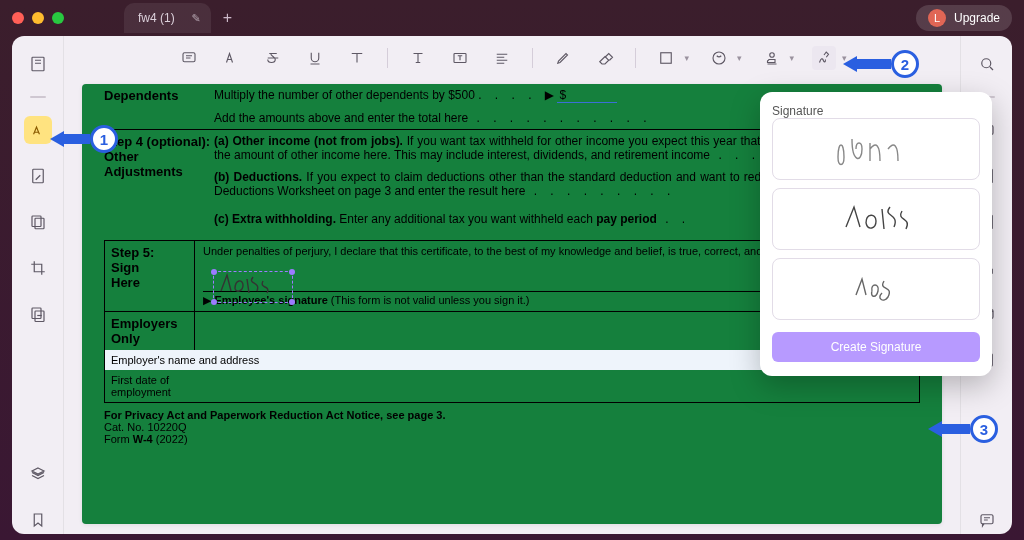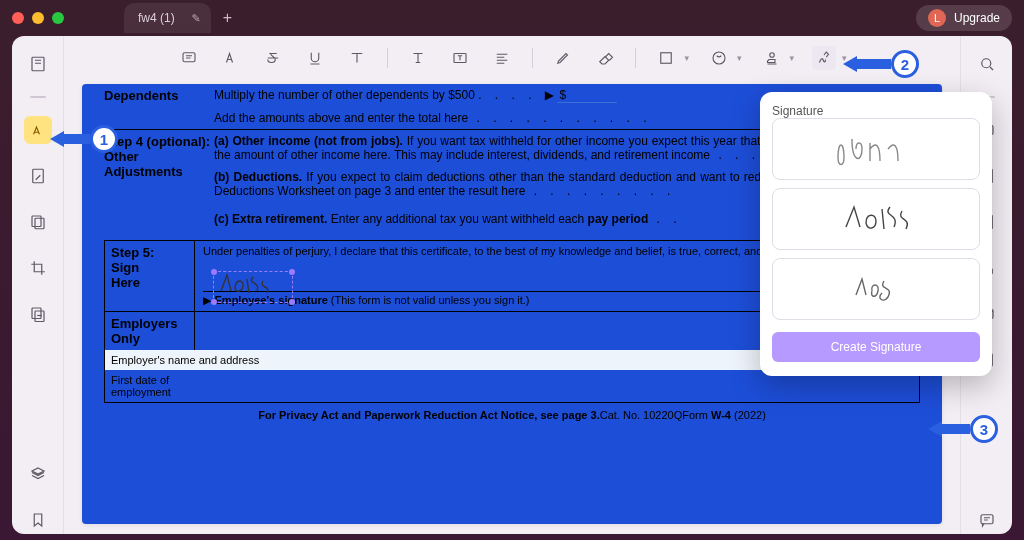--- a/index.html
+++ b/index.html
@@ -78,21 +78,21 @@
     height: 44px; display:flex; align-items:center; justify-content:center; gap:18px;
     background: #f2eef4;
   }
   .toolbar .tbtn { width: 24px; height: 24px; display:flex; align-items:center; justify-content:center; color:#5e5864; border-radius:4px; }
   .toolbar .tbtn svg { width:18px; height:18px; stroke: currentColor; fill:none; stroke-width:1.5; }
   .toolbar .tbtn.active { background: #ece7f0; }
   .toolbar .chev { font-size:9px; color:#9a929e; margin-left:-12px; }
   
   .pagewrap { flex:1; overflow:hidden; padding: 4px 18px 10px 18px; }
   .page {
-    background:#1d4ed8;
+    background:#15803d;
     border-radius:4px;
     box-shadow: 0 1px 4px rgba(0,0,0,0.08);
     height: 100%;
     width: 100%;
     padding: 0 22px 10px 22px;
     font-family: Helvetica, Arial, sans-serif;
     font-size: 12px;
     color:#000;
     position: relative;
     overflow: hidden;
@@ -107,21 +107,21 @@
   .step5-l { width:90px; padding:4px 6px; font-weight:bold; font-size:13px; border-right:1.5px solid #000; }
   .step5-r { flex:1; padding:4px 8px; position:relative; font-size:11px; }
   .sig-sel { position:absolute; left:10px; top:14px; width:80px; height:32px; border:1px dashed #9c7bff; }
   .sig-sel .handle { position:absolute; width:6px; height:6px; background:#9c7bff; border-radius:50%; }
   .h1 { left:-3px; top:-3px; } .h2 { right:-3px; top:-3px; } .h3{left:-3px; bottom:-3px;} .h4{right:-3px;bottom:-3px;}
   .sig-draw { position:absolute; left:14px; top:12px; }
   .emp-row { display:flex; border:1.5px solid #000; border-top:none;flex-direction:column; }
   .emp-l { width:90px; padding:4px 6px; font-weight:bold; font-size:13px; border-right:1.5px solid #000; }
   .emp-m { flex:1; padding:4px 6px; font-size:11px; border-right:1.5px solid #000; background:#eef4fb; }
   .emp-r { width:120px; padding:4px 6px; font-size:11px; }
-  .footer { display:flex; justify-content:center; font-size:11px; margin-top:6px; }
+  .footer { display:flex; justify-content:center; font-size:11px; margin-top:6px;flex-direction:column; }
   
   .popover {
     position:absolute; right:20px; top:56px;
     width: 232px; background:#fff; border-radius:12px;
     box-shadow: 0 10px 30px rgba(0,0,0,0.25);
     padding:12px 12px 14px;
     z-index:40;
   }
   .popover h4 { font-size:12px; font-weight:500; color:#555; margin-bottom:0; }
   .sig-card { height:62px; border:1px solid #e2dce7; border-radius:8px; margin-bottom:8px; display:flex; align-items:center; justify-content:center; }
@@ -313,21 +313,21 @@
           </div>
         </div>
         <hr>
         <div class="row">
           <div class="lcol">Step 4 (optional): Other Adjustments</div>
           <div class="rcol" style="text-align:justify;">
             <div><b>(a) Other income (not from jobs).</b><span> If you want tax withheld for other income you expect this year that won't have withholding, enter the amount of other income here. This may include interest, dividends, and retirement income</span><span class="dots"> . . . . . .</span></div>
             <div style="height:8px"></div>
             <div><b>(b) Deductions.</b><span> If you expect to claim deductions other than the standard deduction and want to reduce your withholding, use the Deductions Worksheet on page 3 and enter the result here</span><span class="dots"> . . . . . . . . .</span></div>
             <div style="height:14px"></div>
-            <div><b>(c) Extra retirement.</b><span> Enter any additional tax you want withheld each </span><b>pay period</b><span class="dots"> . .</span></div>
+            <div><b>(c) Extra withholding.</b><span> Enter any additional tax you want withheld each </span><b>pay period</b><span class="dots"> . .</span></div>
           </div>
         </div>
 
         <div class="step5box">
           <div class="step5-l">
             <div>Step 5:</div>
             <div>Sign</div>
             <div>Here</div>
           </div>
           <div class="step5-r">

